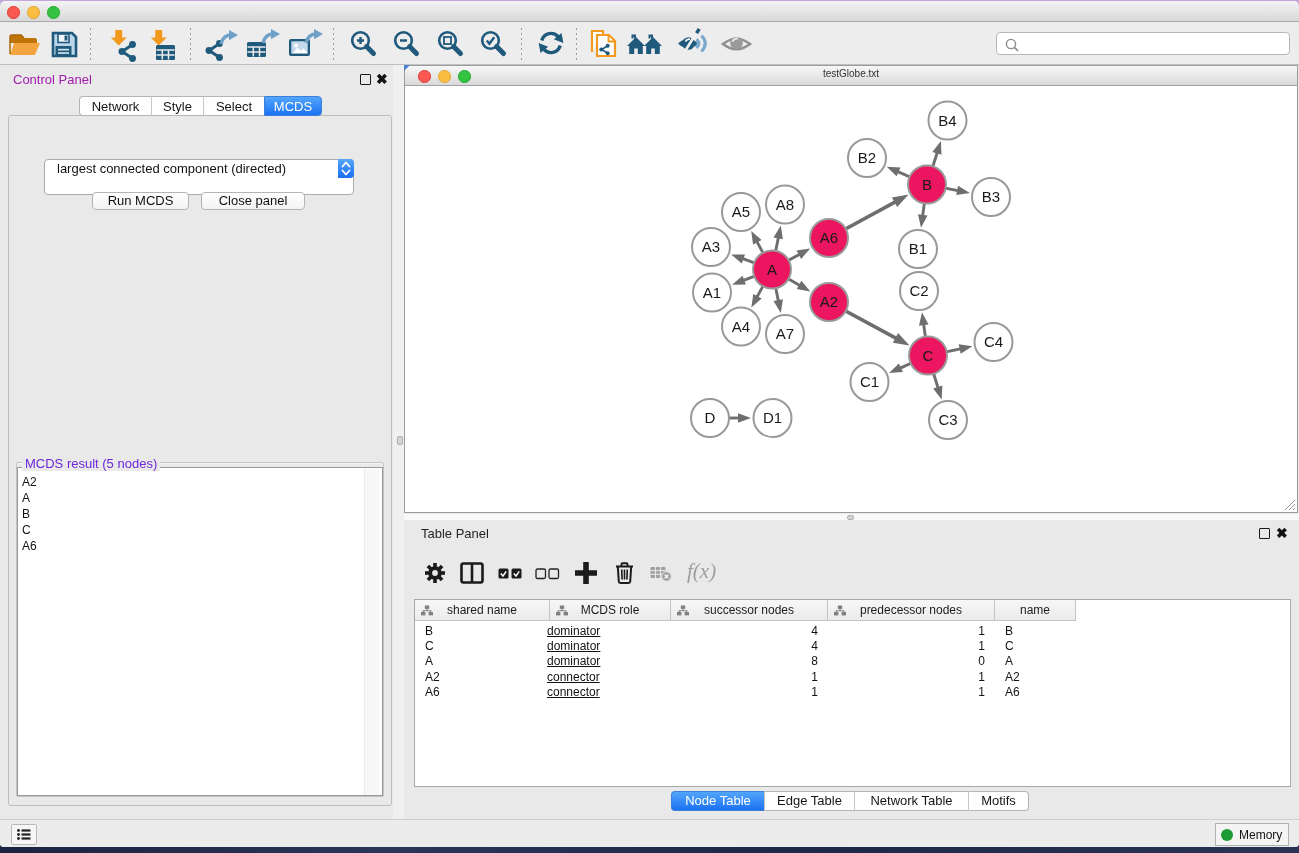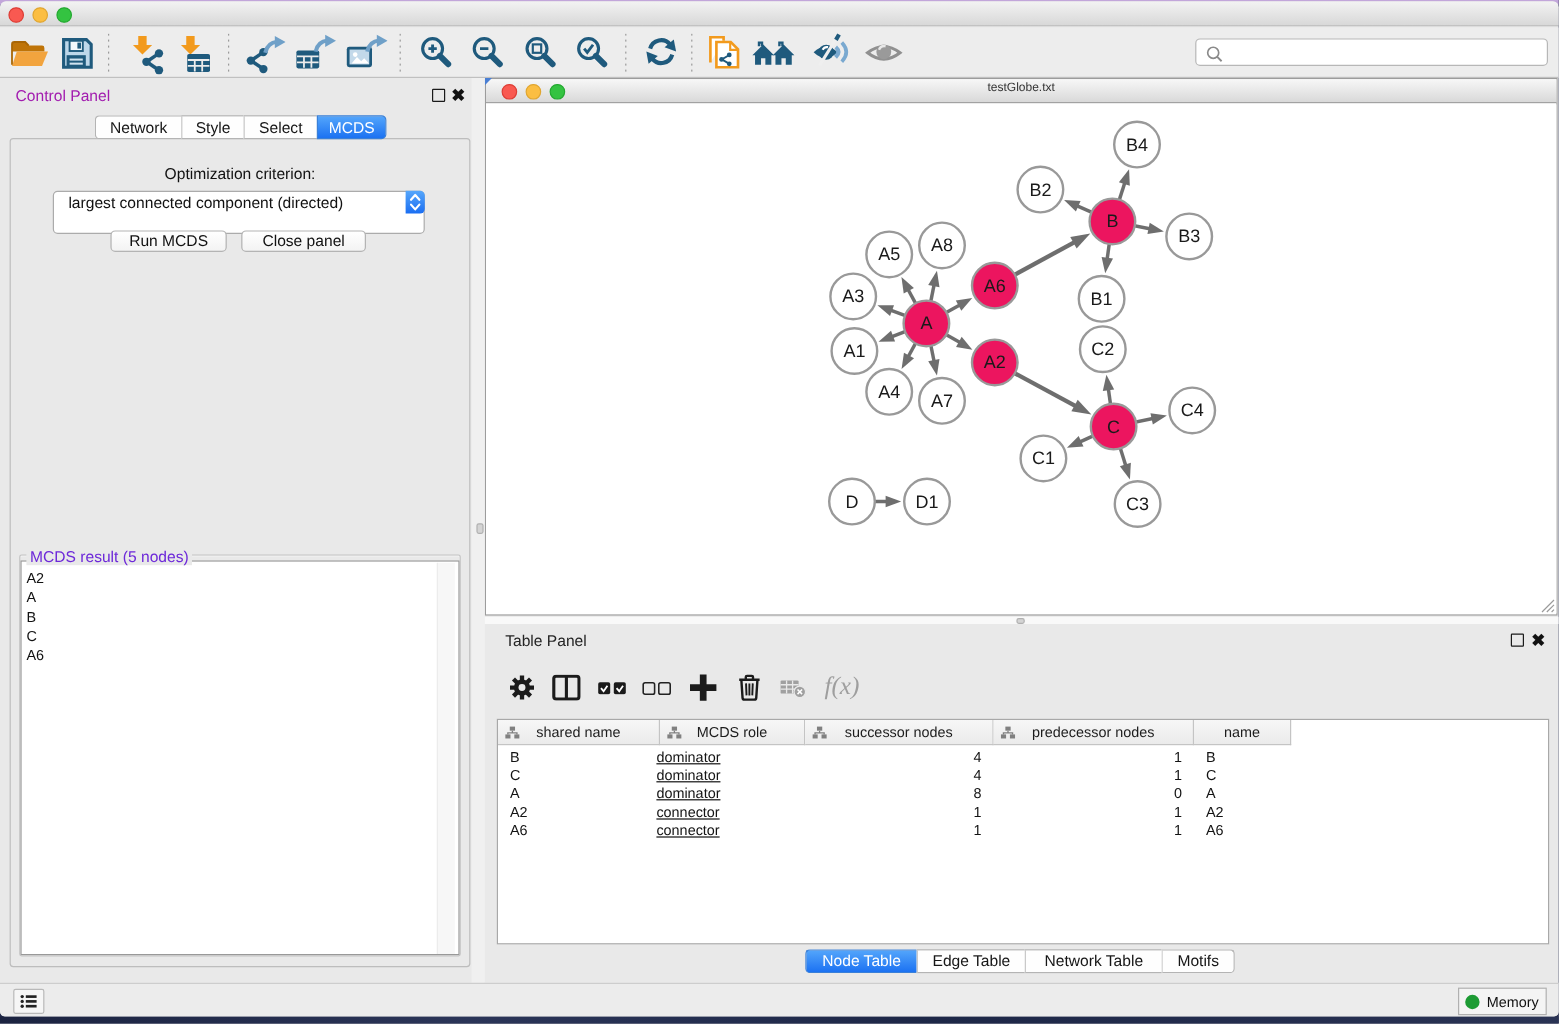--- a/index.html
+++ b/index.html
@@ -227,21 +227,20 @@
   <div class="abs" id="cpTitle">Control Panel</div>
   <div class="fbtn" style="left:360px; top:73px;"></div>
   <div class="xbtn" style="left:376px; top:70px;">✖</div>
   <div class="abs" id="cpPane"></div>
   <div class="tabset" style="left:79px; top:95px;">
     <div class="tabseg first" style="width:72px;">Network</div>
     <div class="tabseg mid" style="width:52px;">Style</div>
     <div class="tabseg mid" style="width:61px;">Select</div>
     <div class="tabseg last sel" style="width:58px;">MCDS</div>
   </div>
-  <div class="abs" id="optlabel">Optimization criterion:</div>
   <div class="abs" id="combo">
     <div class="txt">largest connected component (directed)</div>
     <div class="cap"><svg width="16" height="19" viewBox="0 0 16 19">
           <path d="M4.5 7.5 L8 3.5 L11.5 7.5" stroke="#fff" stroke-width="1.8" fill="none" stroke-linecap="round" stroke-linejoin="round"></path>
           <path d="M4.5 11.5 L8 15.5 L11.5 11.5" stroke="#fff" stroke-width="1.8" fill="none" stroke-linecap="round" stroke-linejoin="round"></path>
         </svg></div>
   </div>
   <div class="btn" style="left:92px; top:191px; width:97px;">Run MCDS</div>
   <div class="btn" style="left:201px; top:191px; width:104px;">Close panel</div>
   <div class="abs" id="groupbox"></div>

